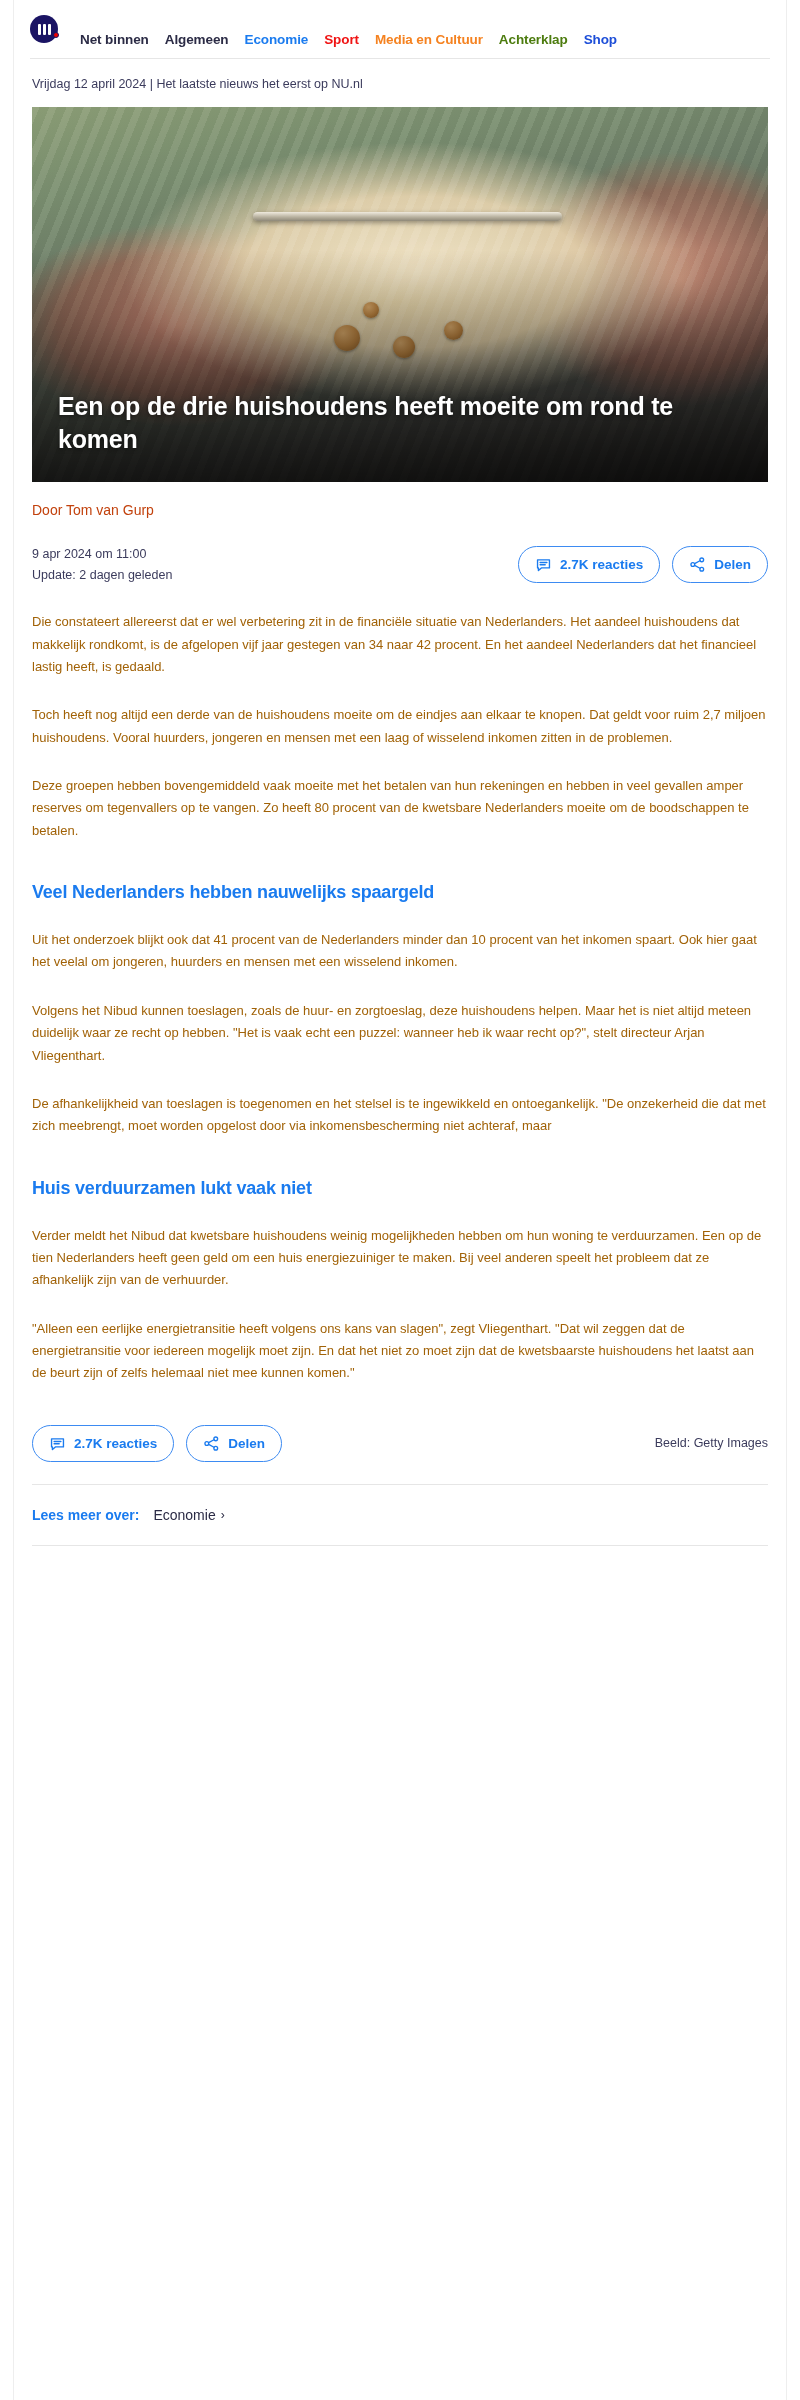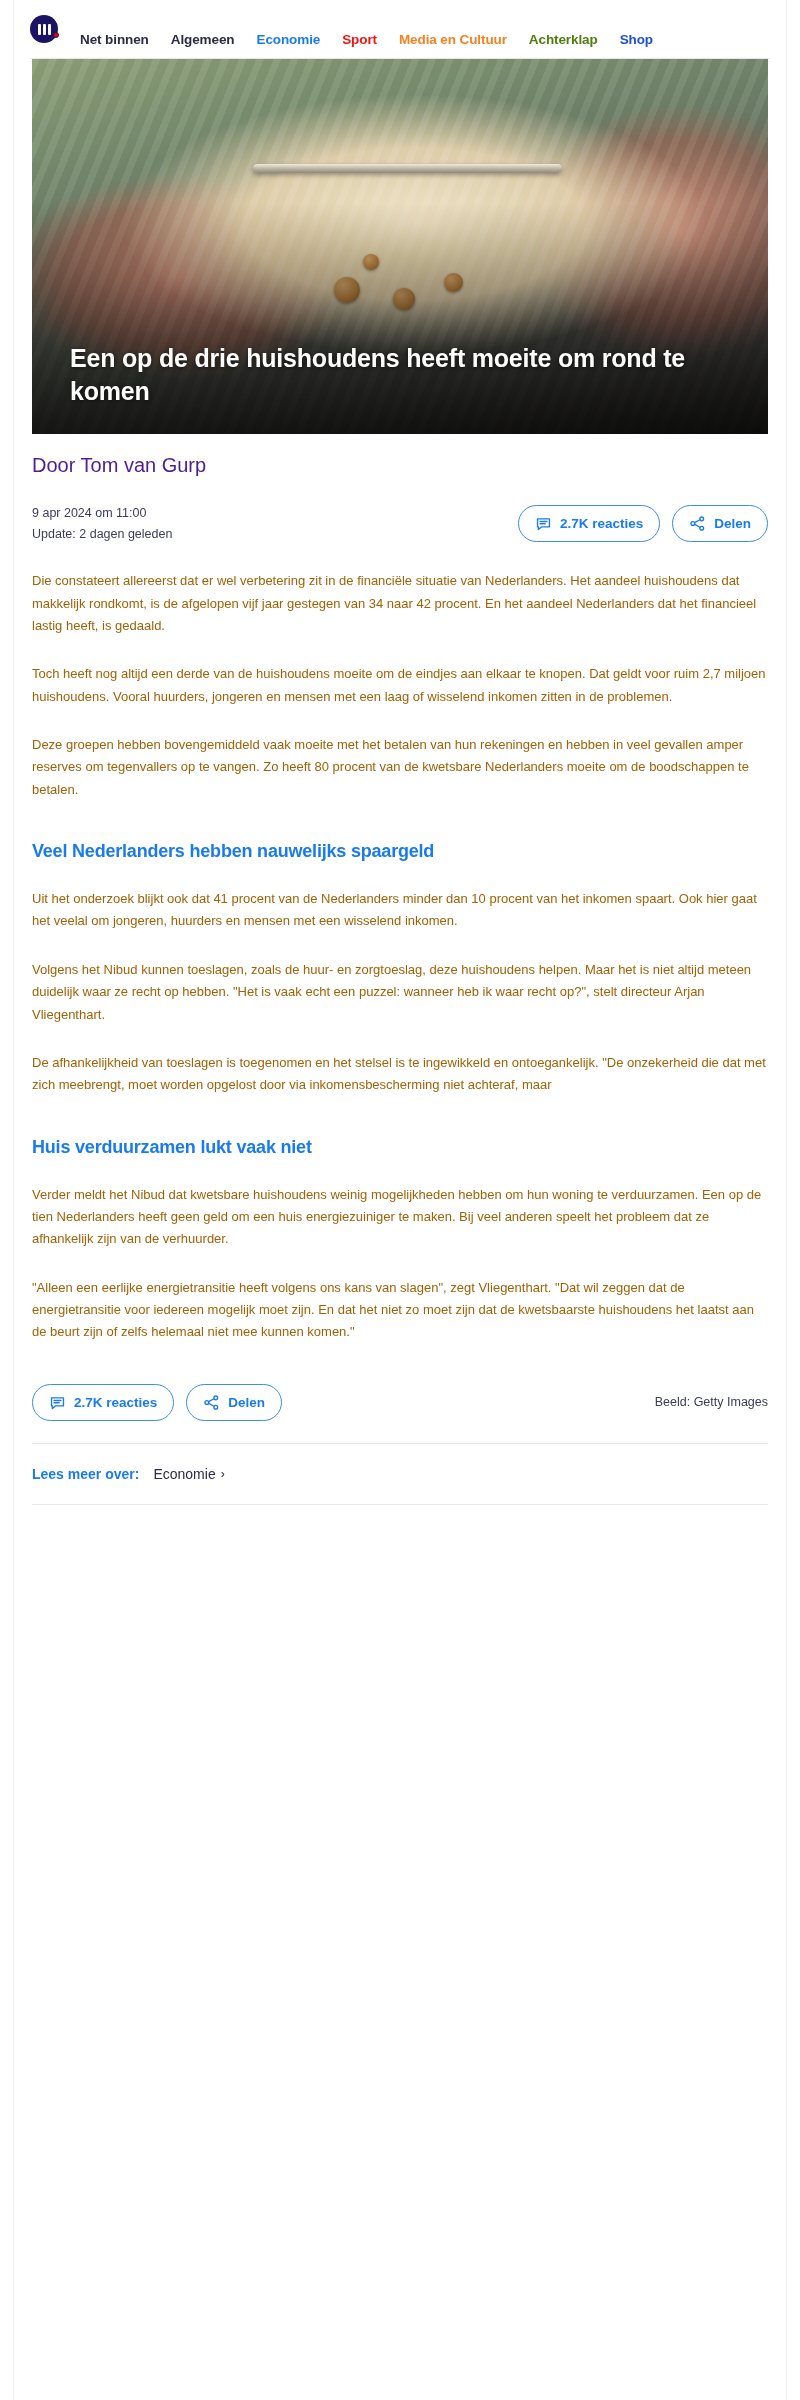--- a/index.html
+++ b/index.html
@@ -73,21 +73,21 @@
     bottom: 5px;
     width: 6px;
     height: 6px;
     border-radius: 50%;
     background: #ee0000;
     border: 1px solid #1b1464;
   }
   .nav-links {
     display: flex;
     align-items: center;
-    gap: 22px;
+    gap: 16px;
     margin-top: 20px;
   }
   .nav-link {
     font-size: 13.5px;
     font-weight: bold;
     color: #2b2b45;
     text-decoration: none;
     white-space: nowrap;
     letter-spacing: -0.1px;
   }
@@ -156,28 +156,27 @@
     position: absolute;
     left: 26px;
     right: 48px;
     bottom: 26px;
     color: #ffffff;
     font-size: 25px;
     line-height: 1.32;
     font-weight: bold;
     letter-spacing: -0.2px;
     text-shadow: 0 1px 4px rgba(0,0,0,0.55);
-    margin-left: 12px;
   }
 
   
   .byline {
     padding: 20px 18px 0 18px;
-    font-size: 20px;
-    color: #4c1d95;
+    font-size: 14px;
+    color: #c2410c;
   }
 
   
   .meta {
     display: flex;
     align-items: center;
     justify-content: space-between;
     padding: 26px 18px 0 18px;
   }
   .meta-dates {
@@ -289,20 +288,21 @@
         <a class="nav-link" href="#" style="color:#2b2b45">Algemeen</a>
         <a class="nav-link" href="#" style="color:#1a7bef">Economie</a>
         <a class="nav-link" href="#" style="color:#f01414">Sport</a>
         <a class="nav-link" href="#" style="color:#f58220">Media en Cultuur</a>
         <a class="nav-link" href="#" style="color:#4d7c0f">Achterklap</a>
         <a class="nav-link" href="#" style="color:#1d4ed8">Shop</a>
       </nav>
     </div>
     <div class="nav-sep"></div>
 
+    <div class="datestrip">Vrijdag 12 april 2024 | Het laatste nieuws het eerst op NU.nl</div>
 
     <div class="hero">
       <div class="hero-art"></div>
       <div class="hero-clasp"></div>
       <div class="hero-coin" style="left:41%;top:58%;width:26px;height:26px;"></div>
       <div class="hero-coin" style="left:49%;top:61%;width:22px;height:22px;"></div>
       <div class="hero-coin" style="left:56%;top:57%;width:19px;height:19px;"></div>
       <div class="hero-coin" style="left:45%;top:52%;width:16px;height:16px;"></div>
       <div class="hero-scrim"></div>
       <div class="hero-title">Een op de drie huishoudens heeft moeite om rond te komen</div>

